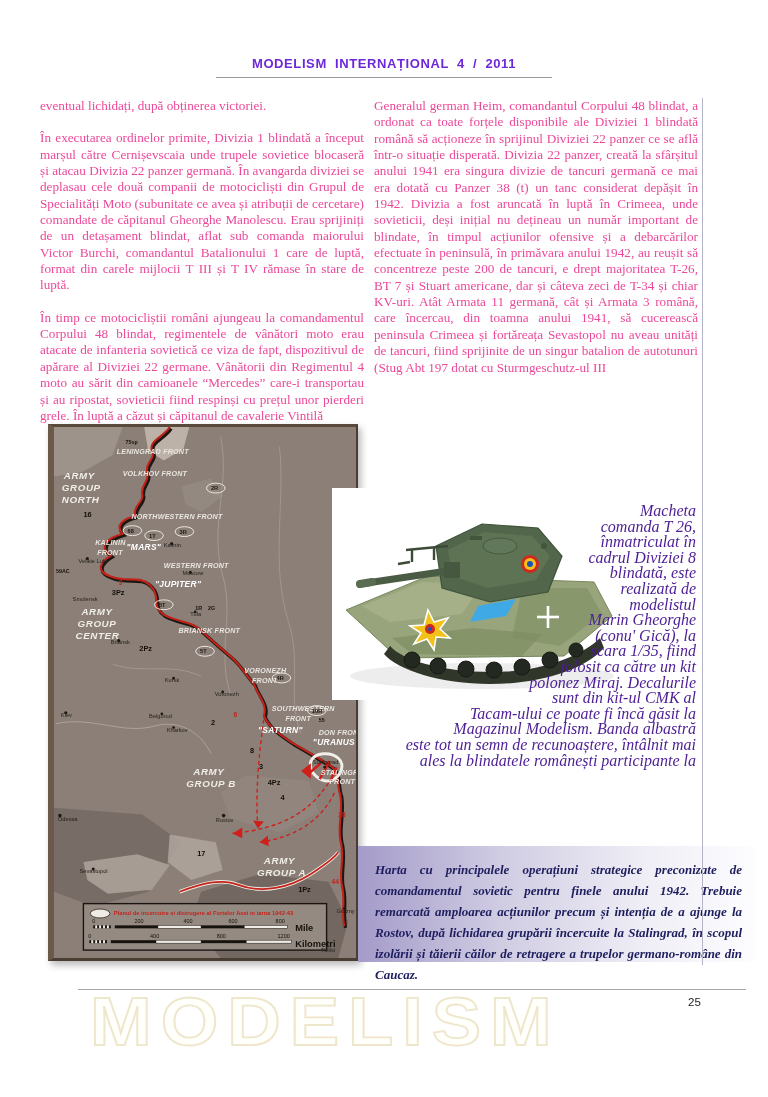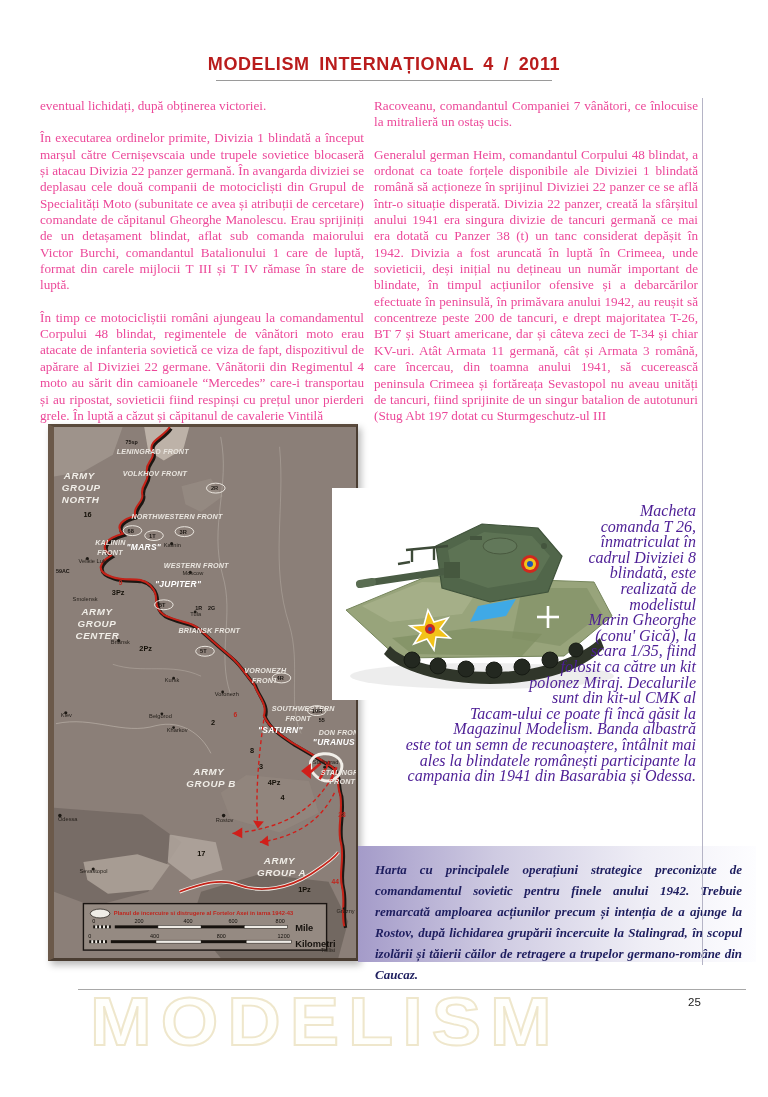--- a/index.html
+++ b/index.html
@@ -4,22 +4,22 @@
 <style>
   :root{
     --accent-red:#c42319; --map-bg:#8b7f78; --legend-red:#c0251d;
     --box-purple:#a49bc9; --watermark:#efe7cc; --caption-ink:#1e1e5f;
   }
   *{margin:0;padding:0;box-sizing:border-box;}
   body{background:#fff;font-family:"Liberation Serif",serif;}
   #page{position:relative;width:768px;height:1097px;background:#fff;overflow:hidden;}
 
   .header{position:absolute;top:54px;left:0;width:768px;text-align:center;}
-  .header-title{font-family:"Liberation Sans",sans-serif;font-weight:bold;font-size:18px;
-    letter-spacing:.6px;word-spacing:4px;color:#b91c1c;}
+  .header-title{font-family:"Liberation Sans",sans-serif;font-weight:bold;font-size:13px;
+    letter-spacing:.6px;word-spacing:4px;color:#6d28d9;}
   .header-rule{width:336px;height:1px;background:#9a9a9a;margin:5px auto 0 auto;}
 
   .col{position:absolute;top:98px;width:324px;font-size:13.2px;line-height:16.35px;
     text-align:justify;color:#ec4899;}
   .col-left{left:40px;}
   .col-right{left:374px;}
   .col p{margin:0 0 16px 0;}
 
   .map-photo{position:absolute;left:48px;top:424px;width:310px;height:537px;
     border:2px solid #50423507;border-left:6px solid #6b594a;border-top:3px solid #5a4a3c;
@@ -70,21 +70,20 @@
 
   <div class="col col-left">
 
   <p>eventual lichidați, după obținerea victoriei.</p>
       <p>În executarea ordinelor primite, Divizia 1 blindată a început marșul către Cernișevscaia unde trupele sovietice blocaseră și atacau Divizia 22 panzer germană. În avangarda diviziei se deplasau cele două companii de motocicliști din Grupul de Specialități Moto (subunitate ce avea și atribuții de cercetare) comandate de căpitanul Gheorghe Manolescu. Erau sprijiniți de un detașament blindat, aflat sub comanda maiorului Victor Burchi, comandantul Batalionului 1 care de luptă, format din carele mijlocii T III și T IV rămase în stare de luptă.</p>
       <p>În timp ce motocicliștii români ajungeau la comandamentul Corpului 48 blindat, regimentele de vânători moto erau atacate de infanteria sovietică ce viza de fapt, dispozitivul de apărare al Diviziei 22 germane. Vânătorii din Regimentul 4 moto au sărit din camioanele “Mercedes” care-i transportau și au ripostat, sovieticii fiind respinși cu prețul unor pierderi grele. În luptă a căzut și căpitanul de cavalerie Vintilă</p>
     </div>
 
   <div class="col col-right">
 
-  <p>Racoveanu, comandantul Companiei 7 vânători, ce înlocuise la mitralieră un ostaș ucis.</p>
       <p>Generalul german Heim, comandantul Corpului 48 blindat, a ordonat ca toate forțele disponibile ale Diviziei 1 blindată română să acționeze în sprijinul Diviziei 22 panzer ce se află într-o situație disperată. Divizia 22 panzer, creată la sfârșitul anului 1941 era singura divizie de tancuri germană ce mai era dotată cu Panzer 38 (t) un tanc considerat depășit în 1942. Divizia a fost aruncată în luptă în Crimeea, unde sovieticii, deși inițial nu dețineau un număr important de blindate, în timpul acțiunilor ofensive și a debarcărilor efectuate în peninsulă, în primăvara anului 1942, au reușit să concentreze peste 200 de tancuri, e drept majoritatea T-26, BT 7 și Stuart americane, dar și câteva zeci de T-34 și chiar KV-uri. Atât Armata 11 germană, cât și Armata 3 română,  care încercau, din toamna anului 1941, să cucerească peninsula Crimeea și fortăreața Sevastopol nu aveau unități de tancuri, fiind sprijinite de un singur batalion de autotunuri (Stug Abt 197 dotat cu Sturmgeschutz-ul III</p>
     </div>
 
   <div class="map-photo">
     <svg viewBox="0 0 308 537" preserveAspectRatio="none">
       <rect x="0" y="0" width="308" height="537" fill="#8b7f78"></rect>
 
       <polygon points="0,0 70,0 60,28 30,45 0,50" fill="#a39890" opacity=".8"></polygon>
       <polygon points="92,0 138,0 132,22 112,34 96,24" fill="#c2b8ad" opacity=".9"></polygon>
       <polygon points="130,60 160,52 172,70 150,86 134,78" fill="#998d85" opacity=".7"></polygon>
@@ -343,21 +342,20 @@
       <div>Marin Gheorghe</div>
       <div>(conu' Gică), la</div>
       <div>scara 1/35, fiind</div>
       <div>folosit ca către un kit</div>
       <div>polonez Miraj. Decalurile</div>
       <div>sunt din kit-ul CMK al</div>
       <div>Tacam-ului ce poate fi încă găsit la</div>
       <div>Magazinul Modelism. Banda albastră</div>
       <div>este tot un semn de recunoaștere, întâlnit mai</div>
       <div>ales la blindatele românești participante la</div>
-      <div>campania din 1941 din Basarabia și Odessa.</div>
     </div>
 
   <div class="map-caption-box">
     <p class="map-caption-text">Harta cu principalele operațiuni strategice preconizate de comandamentul sovietic pentru finele anului 1942. Trebuie remarcată amploarea acțiunilor precum și intenția de a ajunge la Rostov, după lichidarea grupării încercuite la Stalingrad, în scopul izolării și tăierii căilor de retragere a trupelor germano-române din Caucaz.</p>
   </div>
 
   <div class="v-rule"></div>
   <div class="footer-rule"></div>
   <div class="watermark">MODELISM</div>
   <div class="page-number">25</div>

